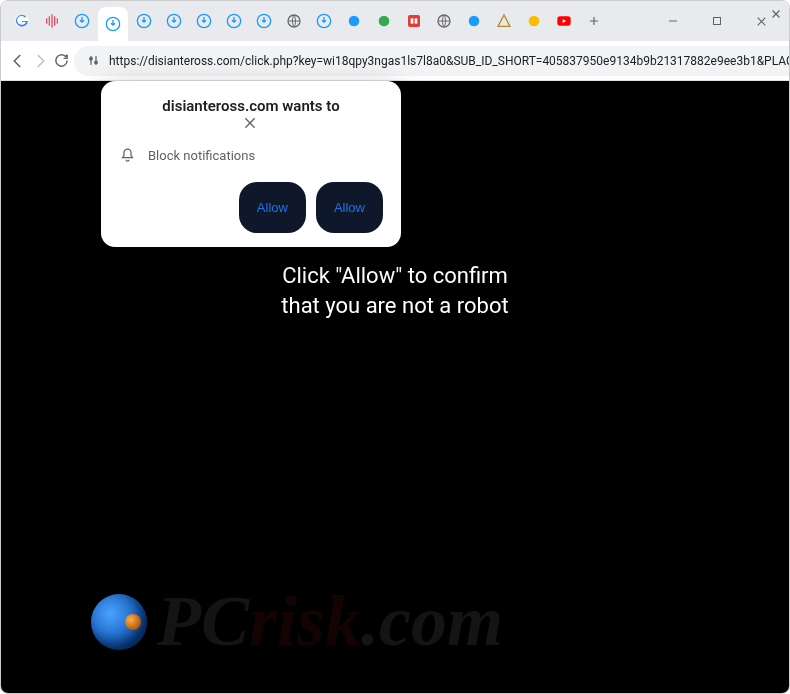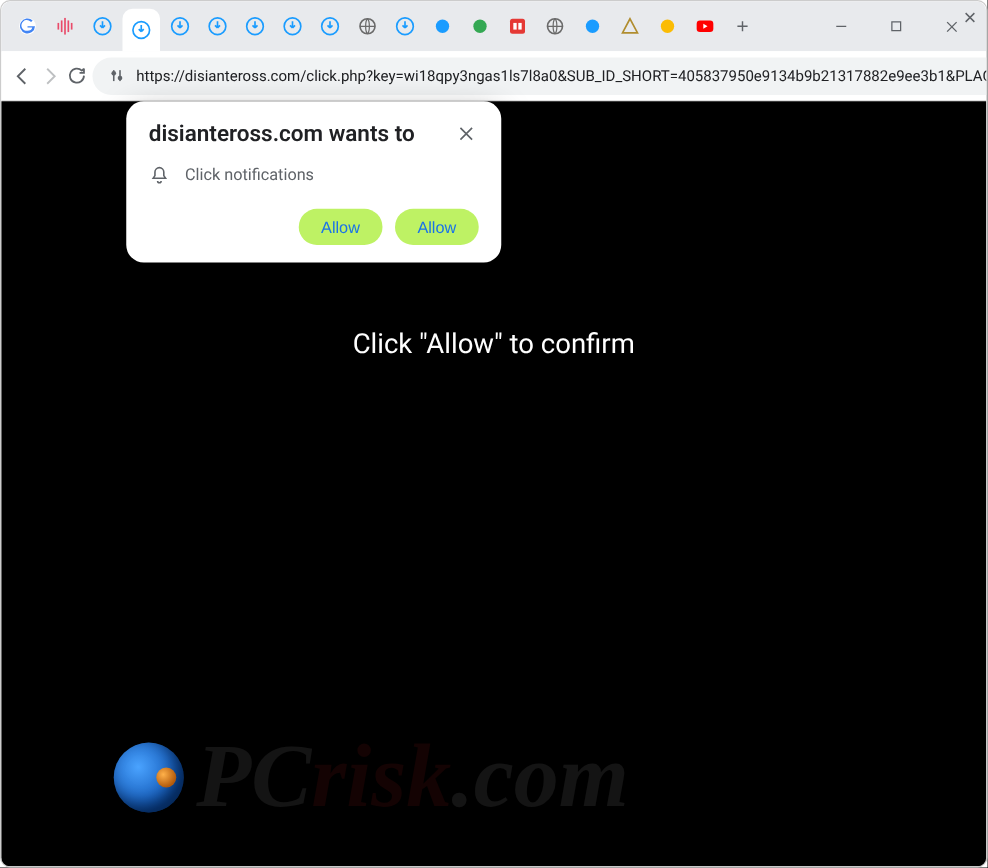--- a/index.html
+++ b/index.html
@@ -73,33 +73,33 @@
     
     .perm-popup {
       position: absolute; top: 80px; left: 100px; width: 300px;
       background: #fff; border-radius: 14px;
       box-shadow: 0 2px 4px rgba(0,0,0,0.15), 0 8px 28px rgba(0,0,0,0.28);
       padding: 16px 18px 14px;
       z-index: 5;
     }
     .perm-head {
       display: flex; justify-content: space-between; align-items: center;
-      font-size: 18px; font-weight: 600; color: #202124;
+      font-size: 15px; font-weight: 600; color: #202124; flex-direction: column;
     }
     .perm-close { width: 18px; height: 18px; color: #5f6368; cursor: pointer; }
     .perm-row {
       display: flex; align-items: center; gap: 12px; margin-top: 14px;
       font-size: 13px; color: #5f6368;
     }
     .perm-actions {
       display: flex; justify-content: flex-end; gap: 10px; margin-top: 18px;
     }
     .perm-btn {
-      padding: 7px 18px; border-radius: 18px;
-      background: #bef264; color: #1a73e8; font-size: 13px; font-weight: 500;
+      padding: 18px 18px; border-radius: 18px;
+      background: #0f172a; color: #1a73e8; font-size: 13px; font-weight: 500;
       border: none; cursor: pointer;
     }
     svg { display: block; }
     .close-x { position:absolute; right:6px; top:6px; width:14px;height:14px; color:#5f6368;}
   </style>
 </head>
 <body>
 
 <div class="tab-strip">
   <div class="tab-btn">
@@ -308,20 +308,21 @@
       </span>
     <span class="url">https://disianteross.com/click.php?key=wi18qpy3ngas1ls7l8a0&amp;SUB_ID_SHORT=405837950e9134b9b21317882e9ee3b1&amp;PLACEMEN...</span>
 
   </div>
 
 </div>
 
 <div class="content">
   <div class="message">
     <div>Click "Allow" to confirm</div>
+    <div>that you are not a robot</div>
   </div>
 
   <div class="watermark">
     <span class="wm-ball"></span>
     <span>
       <span>PC</span><span class="risk">risk</span><span>.com</span>
     </span>
   </div>
 </div>
 
@@ -333,19 +334,19 @@
           <path d="M5 5l14 14M19 5 5 19" stroke="#5f6368" stroke-width="2"></path>
         </svg>
       </span>
   </div>
   <div class="perm-row">
     <span>
         <svg viewBox="0 0 24 24" width="17" height="17">
           <path d="M12 3a5 5 0 0 0-5 5v4l-2 3h14l-2-3V8a5 5 0 0 0-5-5Zm-2 15a2 2 0 0 0 4 0" fill="none" stroke="#5f6368" stroke-width="1.8"></path>
         </svg>
       </span>
-    <span>Click notifications</span>
+    <span>Block notifications</span>
   </div>
   <div class="perm-actions">
     <button class="perm-btn">Allow</button>
     <button class="perm-btn">Allow</button>
   </div>
 </div>
 
 </body></html>

